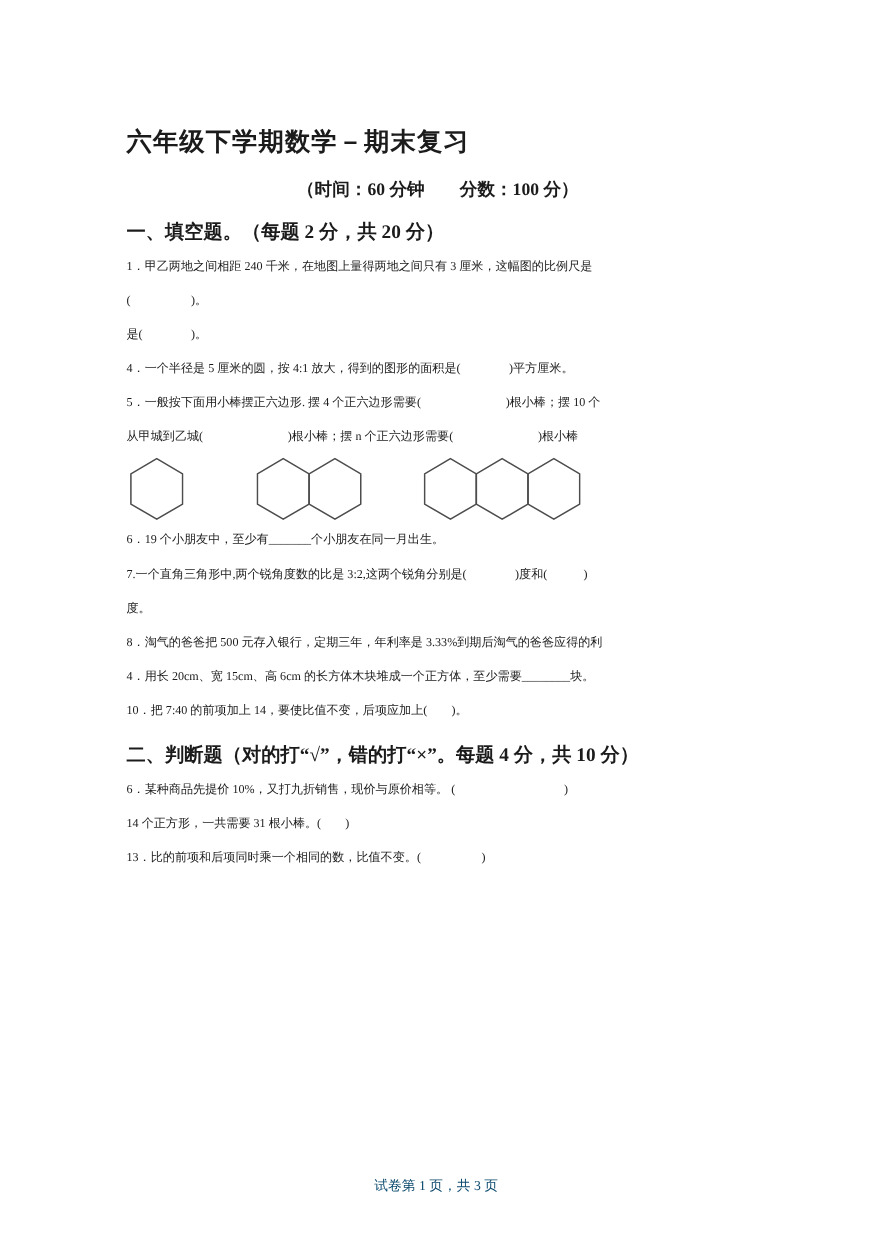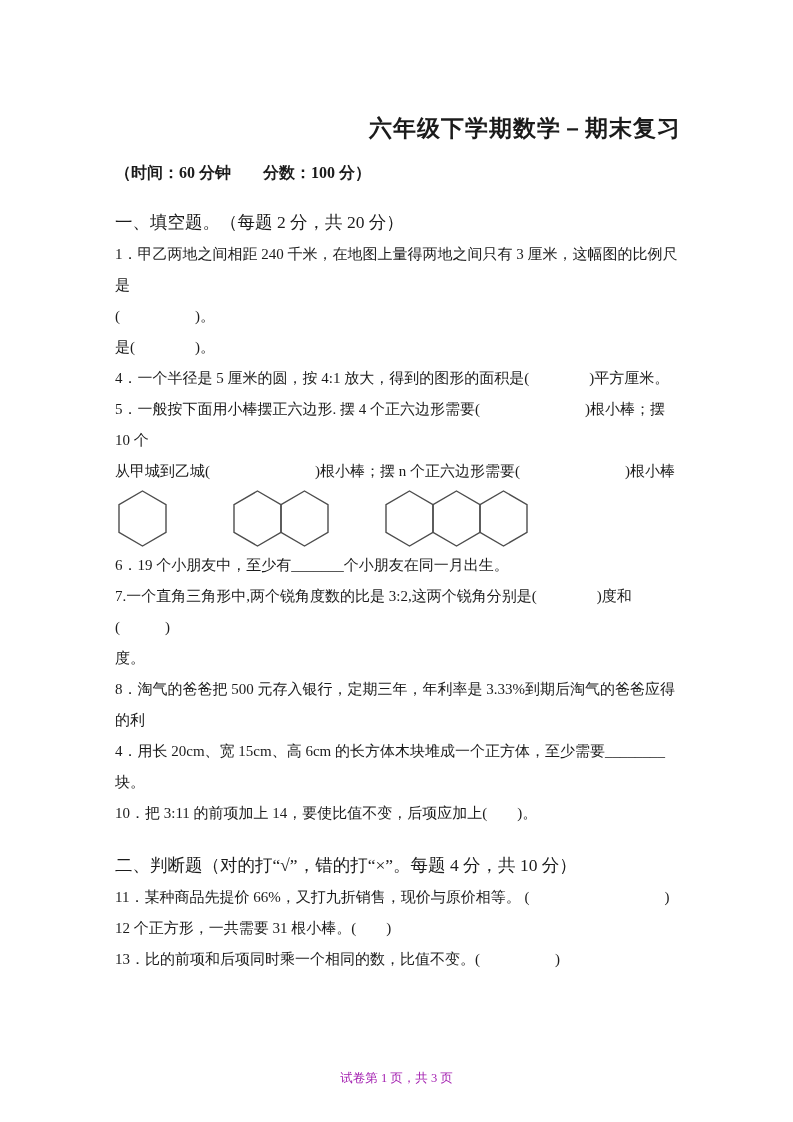--- a/index.html
+++ b/index.html
@@ -14,40 +14,41 @@
   }
   .content {
     position: absolute;
     left: 115px;
     top: 112px;
     width: 566px;
   }
   .title {
     font-size: 23px;
     font-weight: 700;
-    text-align: right;
+    text-align: left;
     line-height: 34px;
     letter-spacing: 1px;
     margin: 0;
   }
   .subtitle {
     font-size: 16px;
     font-weight: 700;
+    text-align: center;
     line-height: 26px;
     margin-top: 14px;
   }
   .sec {
     font-size: 17.5px;
-    font-weight: 400;
+    font-weight: 700;
     line-height: 34px;
-    margin-top: 19px;
+    margin-top: 7px;
     white-space: pre-wrap;
   }
   .ln {
-    font-size: 15px;
+    font-size: 11px;
     line-height: 31px;
     white-space: pre-wrap;
   }
   .fig-row {
     display: flex;
     align-items: center;
     height: 60px;
     margin: 1px 0 2px 0;
   }
   .fig-row svg { display: block; }
@@ -60,21 +61,21 @@
   .hex-g1 { margin-left: 3px; }
   .hex-g2 { margin-left: 66px; }
   .hex-g3 { margin-left: 56px; }
   .footer {
     position: absolute;
     top: 1068px;
     left: 0;
     width: 100%;
     text-align: center;
     font-size: 12.5px;
-    color: #a21caf;
+    color: #0c4a6e;
     line-height: 20px;
   }
 </style>
 </head>
 <body>
 
 <div class="page">
   <div class="content">
 
     <div class="title">六年级下学期数学－期末复习</div>
@@ -110,26 +111,26 @@
 
     <div class="ln">6．19 个小朋友中，至少有_______个小朋友在同一月出生。</div>
 
     <div class="ln">7.一个直角三角形中,两个锐角度数的比是 3:2,这两个锐角分别是(　　　　)度和(　　　)</div>
     <div class="ln">度。</div>
 
     <div class="ln">8．淘气的爸爸把 500 元存入银行，定期三年，年利率是 3.33%到期后淘气的爸爸应得的利</div>
 
     <div class="ln">4．用长 20cm、宽 15cm、高 6cm 的长方体木块堆成一个正方体，至少需要________块。</div>
 
-    <div class="ln">10．把 3:11 的前项加上 14，要使比值不变，后项应加上(　　)。</div>
+    <div class="ln">10．把 7:40 的前项加上 14，要使比值不变，后项应加上(　　)。</div>
 
     <div class="sec">二、判断题（对的打“√”，错的打“×”。每题 4 分，共 10 分）</div>
 
-    <div class="ln">11．某种商品先提价 66%，又打九折销售，现价与原价相等。 (　　　　　　　　　)</div>
+    <div class="ln">6．某种商品先提价 10%，又打九折销售，现价与原价相等。 (　　　　　　　　　)</div>
 
-    <div class="ln">12 个正方形，一共需要 31 根小棒。(　　)</div>
+    <div class="ln">14 个正方形，一共需要 31 根小棒。(　　)</div>
 
     <div class="ln">13．比的前项和后项同时乘一个相同的数，比值不变。(　　　　　)</div>
 
   </div>
 
   <div class="footer">试卷第 1 页，共 3 页</div>
 </div>
 
 </body></html>

